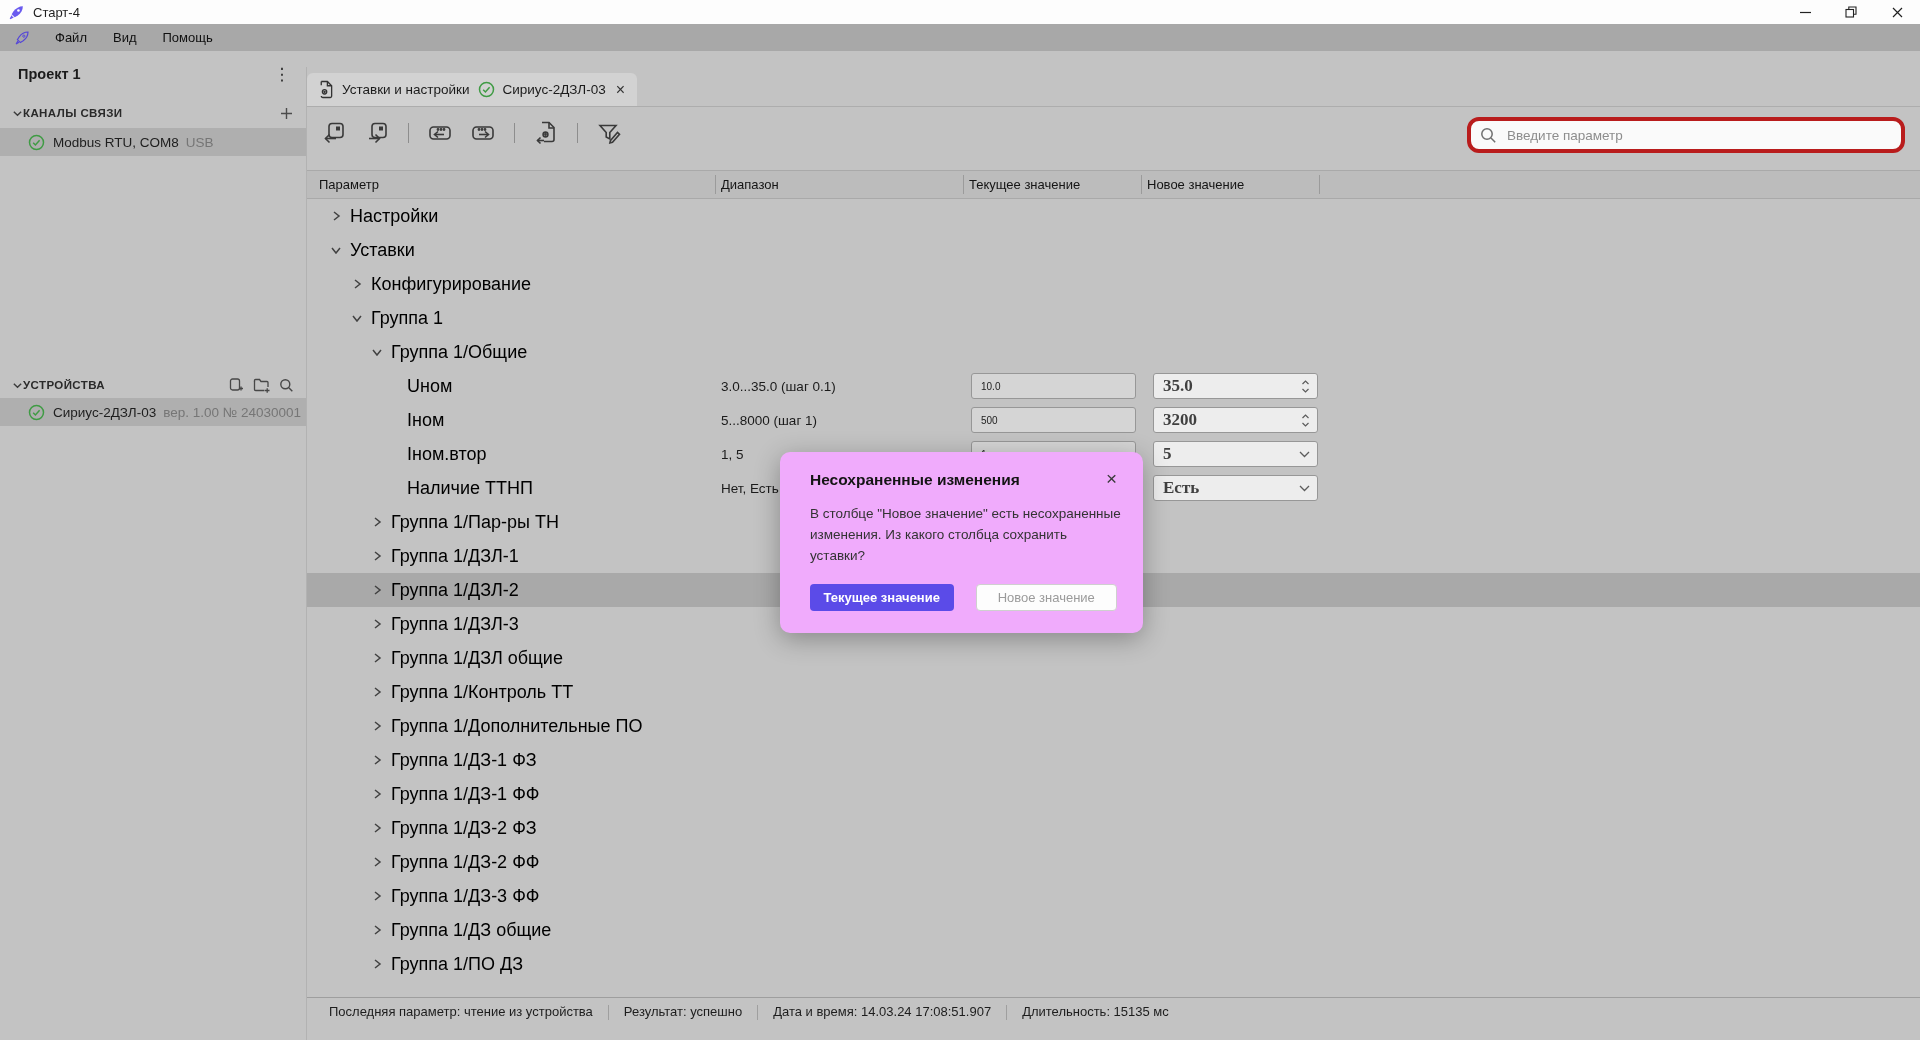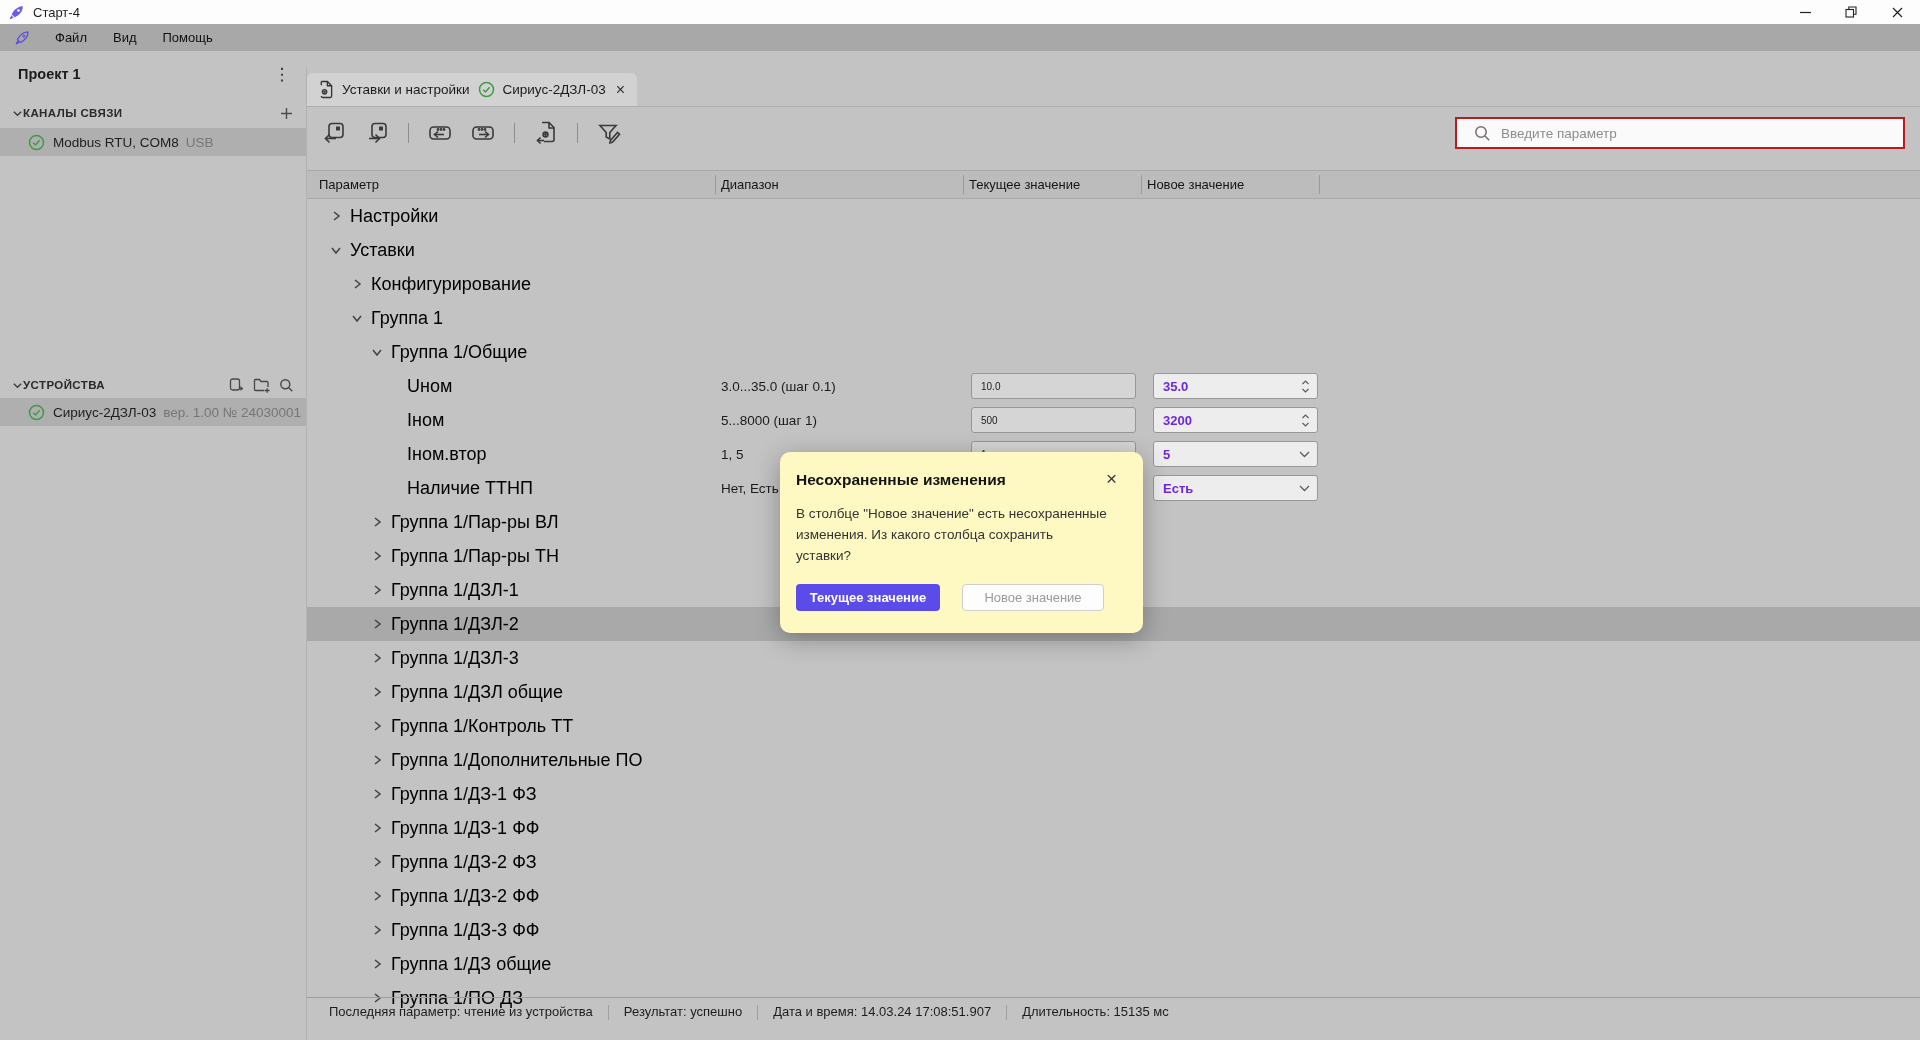--- a/index.html
+++ b/index.html
@@ -36,44 +36,44 @@
   
   .tabstrip{height:39px;display:flex;align-items:flex-end;border-bottom:1px solid #adadad;}
   .tab{height:33px;background:#d2d2d2;border-radius:6px 6px 0 0;display:flex;align-items:center;gap:8px;padding:0 12px 0 10px;}
   .tab .tlabel{font-size:13.5px;color:#1b1b1b;}
   .tab .tdevice{font-size:13.5px;color:#1b1b1b;}
   .tabclose{font-size:16px;color:#333;margin-left:2px;line-height:1;}
   
   .toolbar{height:51px;display:flex;align-items:center;padding-left:12px;gap:13px;position:relative;}
   .tbtn{width:30px;height:30px;display:flex;align-items:center;justify-content:center;}
   .tsep{width:1px;height:20px;background:#8d8d8d;margin:0 3px;}
-  .searchbox{position:absolute;right:15px;top:10px;width:412px;height:28px;background:#fafafa;border:2px solid #b91c1c;border-radius:0;display:flex;align-items:center;padding:0 17px;gap:8px;}
+  .searchbox{position:absolute;right:15px;top:10px;width:412px;height:28px;background:#fafafa;border:4px solid #b91c1c;border-radius:12px;display:flex;align-items:center;padding:0 9px;gap:8px;}
   .searchbox input{border:none;outline:none;background:transparent;font-size:13.5px;color:#222;width:100%;font-family:"Liberation Sans",sans-serif;}
   .searchbox input::placeholder{color:#8d8d8d;}
   
   .thead{margin-top:12px;height:27px;background:#bcbcbc;border-top:1px solid #a9a9a9;border-bottom:1px solid #a9a9a9;position:relative;}
   .thead .hcell{position:absolute;top:0;height:27px;display:flex;align-items:center;font-size:13px;color:#151515;}
   .thead .h1{left:12px;text-align:right;}.thead .h2{left:414px;}.thead .h3{left:662px;}.thead .h4{left:840px;}
   .hsep{position:absolute;top:4px;height:19px;width:1px;background:#9b9b9b;}
   .hs1{left:408px;}.hs2{left:656px;}.hs3{left:834px;}.hs4{left:1012px;}
   
   .tree{position:relative;}
   .trow{position:relative;height:34px;display:flex;align-items:center;}
   .trow.hl{background:#a9a9a9;}
   .l0{padding-left:22px;}.l1{padding-left:43px;}.l2{padding-left:63px;}
   .chev{width:14px;height:14px;display:flex;align-items:center;justify-content:center;margin-right:7px;flex:none;}
   .chev.exp svg{transform:rotate(90deg);}
   .tlabel{font-size:18px;color:#000000;white-space:nowrap;}
   .trow.param{padding-left:100px;}
   .range{position:absolute;left:414px;font-size:13.5px;color:#1b1b1b;white-space:nowrap;}
   .curval{position:absolute;left:664px;width:145px;height:24px;background:#d5d5d5;border:1px solid #979797;border-radius:3px;padding:0 9px;display:flex;align-items:center;font-size:10px;color:#222;}
   .newval{position:absolute;left:846px;width:147px;height:24px;background:#ededed;border:1px solid #979797;border-radius:3px;padding:0 7px 0 9px;display:flex;align-items:center;justify-content:space-between;}
-  .newval .nv{font-size:13px;font-weight:bold;color:#6d28d9;}
-  
-  .dialog{position:absolute;left:780px;top:452px;width:363px;box-sizing:border-box;background:#fef9c3;border-radius:10px;box-shadow:0 6px 26px rgba(0,0,0,.3);padding:19px 26px 22px 16px;z-index:50;}
+  .newval .nv{font-size:17px;font-weight:bold;color:#404040;font-family:Liberation Serif, serif;}
+  
+  .dialog{position:absolute;left:780px;top:452px;width:363px;box-sizing:border-box;background:#f0abfc;border-radius:10px;box-shadow:0 6px 26px rgba(0,0,0,.3);padding:19px 26px 22px 30px;z-index:50;}
   .dlghead{display:flex;align-items:flex-start;}
   .dlgtitle{font-size:15.5px;font-weight:bold;color:#141414;flex:1;}
   .dlgclose{font-size:19px;color:#3a3a3a;line-height:1;margin-top:-2px;}
   .dlgmsg{margin-top:14px;width:312px;font-size:13.5px;color:#333;line-height:1.57;}
   .dlgbtns{margin-top:17px;display:flex;gap:22px;}
   .btn{height:27px;border-radius:4px;display:flex;align-items:center;justify-content:center;font-size:13px;box-sizing:border-box;}
   .btn.primary{background:#5b4be8;color:#fff;font-weight:bold;width:144px;}
   .btn.secondary{background:#fdfdfd;color:#9b9b9b;border:1px solid #cfcfcf;width:142px;}
   
   .statusbar{position:absolute;left:0;right:0;bottom:0;height:36px;border-top:1px solid #9e9e9e;display:flex;align-items:flex-start;padding:6px 0 0 22px;gap:0;font-size:13px;color:#1d1d1d;}
@@ -393,28 +393,20 @@
             </span>
           </span>
       </div>
 
       <div class="trow l2">
           <span class="chev">
             <svg width="12" height="12" viewBox="0 0 12 12">
               <path d="M4 2l5 4-5 4" fill="none" stroke="#424242" stroke-width="1.5"></path>
             </svg>
           </span>
-          <span class="tlabel">Группа 1/Пар-ры ВЛ</span>
-        </div>
-      <div class="trow l2">
-          <span class="chev">
-            <svg width="12" height="12" viewBox="0 0 12 12">
-              <path d="M4 2l5 4-5 4" fill="none" stroke="#424242" stroke-width="1.5"></path>
-            </svg>
-          </span>
           <span class="tlabel">Группа 1/Пар-ры ТН</span>
         </div>
       <div class="trow l2">
           <span class="chev">
             <svg width="12" height="12" viewBox="0 0 12 12">
               <path d="M4 2l5 4-5 4" fill="none" stroke="#424242" stroke-width="1.5"></path>
             </svg>
           </span>
           <span class="tlabel">Группа 1/ДЗЛ-1</span>
         </div>

